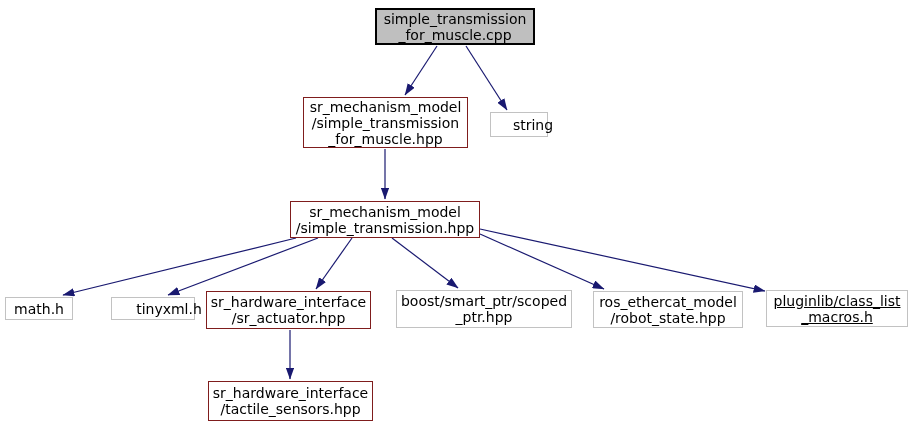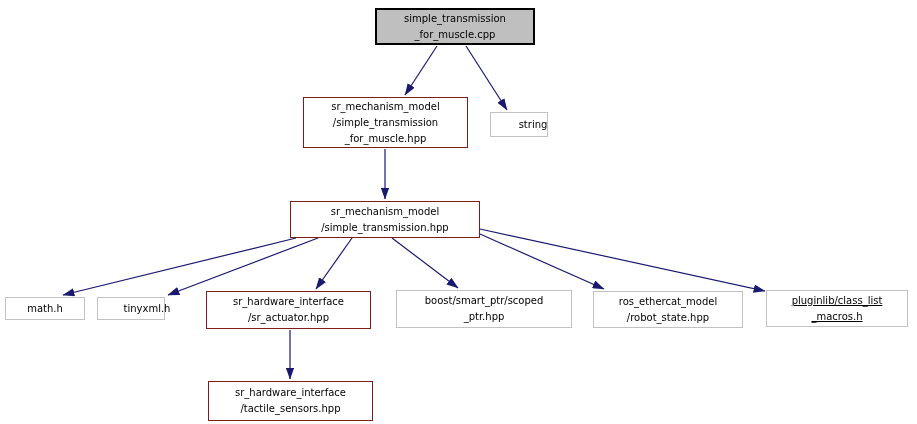--- a/index.html
+++ b/index.html
@@ -23,43 +23,43 @@
     height: 424px;
   }
   .node {
     position: absolute;
     box-sizing: border-box;
     display: flex;
     align-items: center;
     justify-content: center;
     text-align: center;
     white-space: pre-line;
-    font-size: 10px;
+    font-size: 14px;
     line-height: 16px;
     color: #000000;
     background: #ffffff;
     z-index: 2;
   }
   .node.main {
     background: #bfbfbf;
     border: 2px solid #000000;
   }
   .node.internal {
     border: 1px solid #7f1d1d;
   }
   .node.external {
     border: 1px solid #c2c2c2;
   }
   
   #n-cpp        { left: 375px; top: 8px;   width: 160px; height: 37px; }
   #n-hpp-muscle { left: 303px; top: 97px;  width: 165px; height: 51px; }
   #n-string     { left: 490px; top: 112px; width: 58px;  height: 25px; padding-left: 28px; }
   #n-st-hpp     { left: 290px; top: 201px; width: 190px; height: 37px; }
-  #n-math       { left: 5px;   top: 297px; width: 80px;  height: 23px; }
-  #n-tinyxml    { left: 97px;  top: 297px; width: 68px;  height: 23px; padding-left: 32px; }
+  #n-math       { left: 5px;   top: 297px; width: 68px;  height: 23px; }
+  #n-tinyxml    { left: 111px;  top: 297px; width: 84px;  height: 23px; padding-left: 32px; }
   #n-actuator   { left: 206px; top: 291px; width: 165px; height: 38px; }
   #n-boost      { left: 396px; top: 290px; width: 176px; height: 38px; }
   #n-ros        { left: 593px; top: 291px; width: 150px; height: 37px; }
   #n-pluginlib  { left: 766px; top: 290px; width: 142px; height: 37px; text-decoration: underline; }
   #n-tactile    { left: 208px; top: 381px; width: 165px; height: 40px; }
   .edge {
     stroke: #191970;
     stroke-width: 1.2;
     fill: none;
   }

